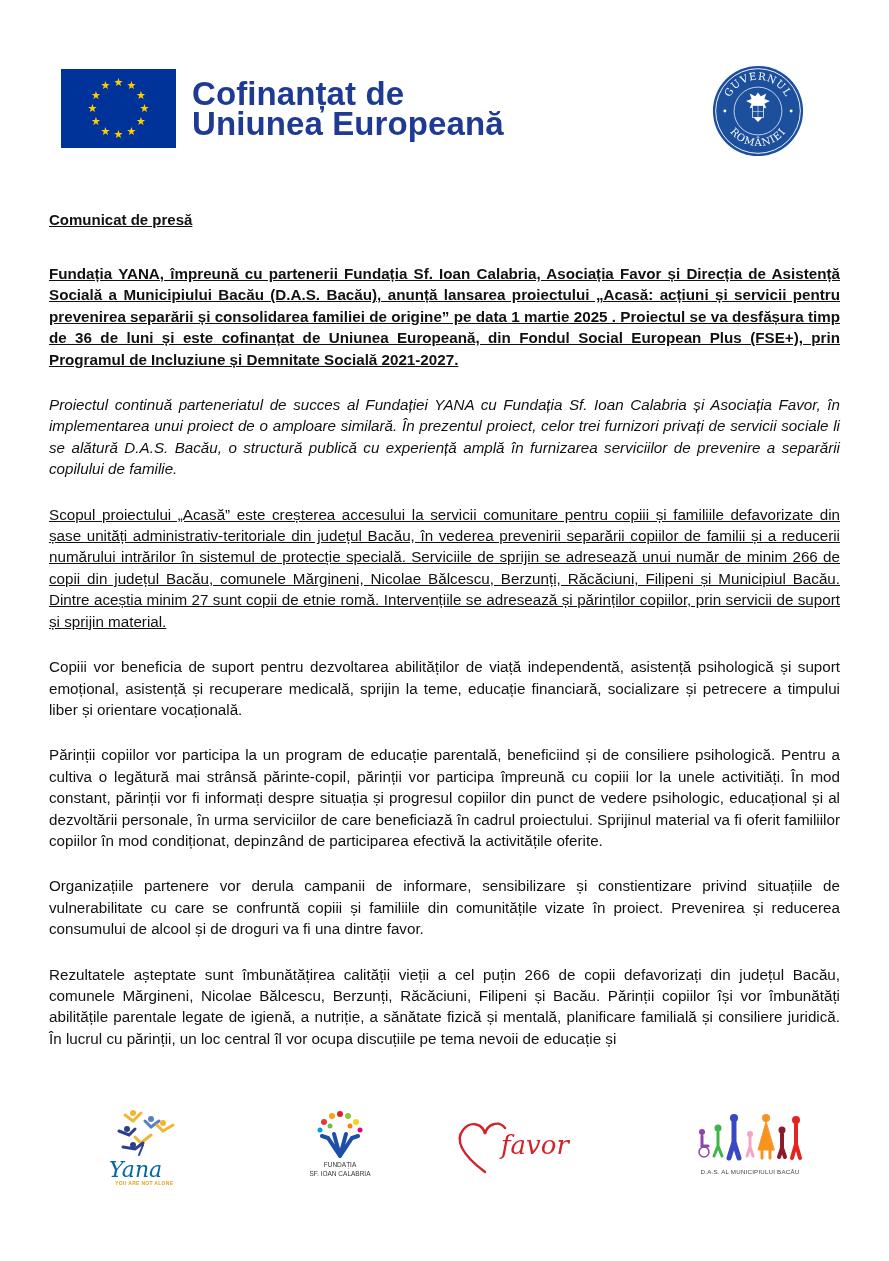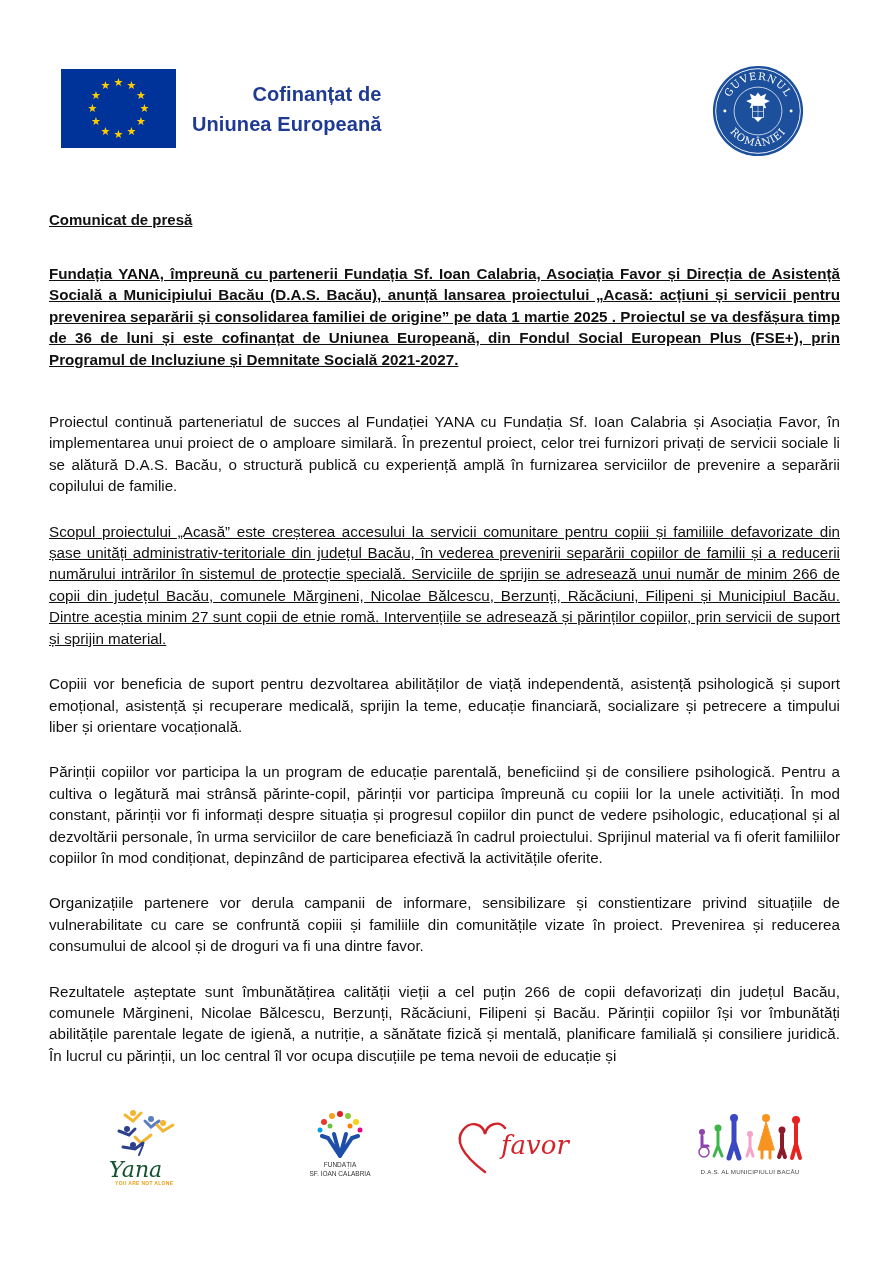--- a/index.html
+++ b/index.html
@@ -4,41 +4,41 @@
 <style>
   html, body { margin: 0; padding: 0; background: #ffffff; }
   body { width: 889px; height: 1261px; position: relative; overflow: hidden;
          font-family: "Liberation Sans", sans-serif; color: #111; }
   .page { position: absolute; left: 0; top: 0; width: 889px; height: 1261px; }
 
   
   .eu-logo { position: absolute; left: 61px; top: 69px; display: flex; align-items: center; }
   .eu-flag { width: 115px; height: 79px; background: #003399; position: relative; }
   .eu-star { position: absolute; color: #ffcc00; font-size: 11px; line-height: 11px; width: 11px; height: 11px; text-align: center; }
-  .eu-text { margin-left: 16px; color: #1f3a93; font-weight: bold; font-size: 20px; line-height: 30px; letter-spacing: 0.1px; text-align: right; }
+  .eu-text { margin-left: 16px; color: #1f3a93; font-weight: bold; font-size: 33px; line-height: 30px; letter-spacing: 0.1px; }
 
   .gov-seal { position: absolute; left: 712px; top: 65px; width: 92px; height: 92px; }
 
   
   .doc { position: absolute; left: 49px; top: 210px; width: 791px; }
   .press-title { font-family: "Liberation Sans", sans-serif; font-weight: bold; font-size: 15px; line-height: 20px; margin: 0 0 0 0; text-decoration: underline; }
   .lead { font-weight: bold; font-size: 15.2px; line-height: 21.4px; text-align: justify; margin: 33px 0 0 0; text-decoration: underline; }
   .para { font-size: 15.2px; line-height: 21.4px; text-align: justify; margin: 0; }
-  .p1 { margin-top: 41px; }
+  .p1 { margin-top: 24px; font-style: italic; }
   .p2 { margin-top: 24px; text-decoration: underline; }
   .p3 { margin-top: 24px; }
   .p4 { margin-top: 24px; }
   .p5 { margin-top: 24px; }
   .p6 { margin-top: 24px; }
 
   
   .footer { position: absolute; left: 0; top: 1100px; width: 889px; height: 90px; }
   .logo { position: absolute; }
   .yana { left: 105px; top: 5px; width: 80px; height: 80px; }
-  .yana-word { position: absolute; left: 4px; top: 52px; font-family: "DejaVu Serif", serif; font-style: italic; color: #14532d; font-size: 22px; }
+  .yana-word { position: absolute; left: 4px; top: 52px; font-family: "DejaVu Serif", serif; font-style: italic; color: #0369a1; font-size: 22px; }
   .yana-tag { position: absolute; left: 10px; top: 75px; font-size: 5px; color: #e8a21a; font-weight: bold; white-space: nowrap; letter-spacing: 0.3px; }
   .calabria { left: 300px; top: 8px; width: 80px; height: 80px; text-align: center; }
   .calabria-text { position: absolute; left: 0; top: 52px; width: 80px; font-size: 6.5px; color: #333; line-height: 9px; text-align: center; }
   .favor { left: 453px; top: 16px; width: 130px; height: 60px; }
   .das { left: 690px; top: 10px; width: 120px; height: 80px; }
   .das-text { position: absolute; left: 0; top: 58px; width: 120px; font-size: 6.2px; color: #444; text-align: center; letter-spacing: 0.2px; }
 </style>
 </head>
 <body>
 

